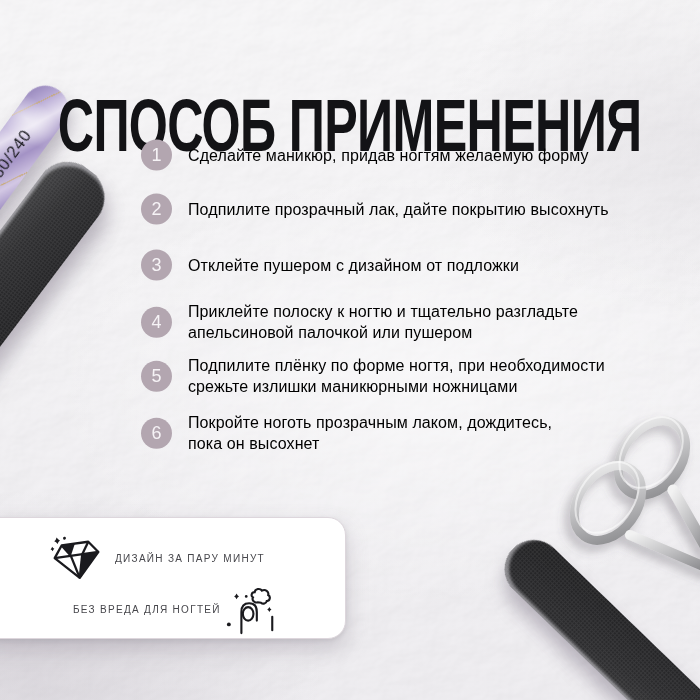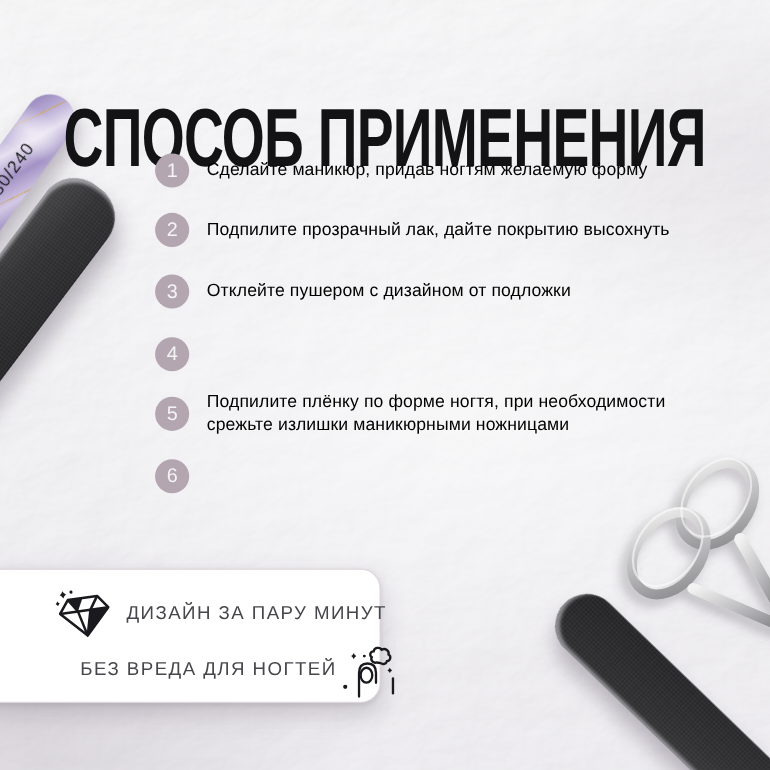--- a/index.html
+++ b/index.html
@@ -56,21 +56,21 @@
   .step-text{margin-left:16px;font-size:16px;font-weight:400;color:#000000;line-height:1.33;
     letter-spacing:.1px;white-space:pre-line;}
 
   
   .card{position:absolute;left:-28px;top:517px;width:372px;height:120px;background:#ffffff;
     border:1px solid #ddd6dc;border-radius:18px;z-index:3;
     box-shadow:0 10px 22px rgba(105,95,112,.28), 0 2px 5px rgba(0,0,0,.08);}
   .benefit-row{position:absolute;display:flex;align-items:center;}
   .benefit-row.r1{left:78px;top:16px;}
   .benefit-row.r2{left:100px;top:64px;}
-  .benefit-label{font-size:17px;font-weight:500;color:#46464b;letter-spacing:1.3px;white-space:nowrap;}
+  .benefit-label{font-size:10px;font-weight:500;color:#46464b;letter-spacing:1.3px;white-space:nowrap;}
   .r1 .benefit-label{margin-left:14px;}
   .r2 .benefit-label{margin-right:4px;}
   .icon-box{display:flex;align-items:center;justify-content:center;}
 </style>
 </head>
 <body>
 
 <div class="canvas">
 
   <svg class="texture" width="700" height="700" aria-hidden="true">
@@ -126,28 +126,32 @@
   <div class="step" style="top:209px">
     <div class="step-num">2</div>
     <div class="step-text">Подпилите прозрачный лак, дайте покрытию высохнуть</div>
   </div>
   <div class="step" style="top:265px">
     <div class="step-num">3</div>
     <div class="step-text">Отклейте пушером с дизайном от подложки</div>
   </div>
   <div class="step" style="top:322px">
     <div class="step-num">4</div>
+    <div class="step-text">Приклейте полоску к ногтю и тщательно разгладьте
+апельсиновой палочкой или пушером</div>
   </div>
   <div class="step" style="top:376px">
     <div class="step-num">5</div>
     <div class="step-text">Подпилите плёнку по форме ногтя, при необходимости
 срежьте излишки маникюрными ножницами</div>
   </div>
   <div class="step" style="top:433px">
     <div class="step-num">6</div>
+    <div class="step-text">Покройте ноготь прозрачным лаком, дождитесь,
+пока он высохнет</div>
   </div>
 
   <div class="card">
     <div class="benefit-row r1">
       <span class="icon-box">
         <svg width="50" height="48" viewBox="0 0 52 50" style="transform:rotate(-8deg)">
           <g fill="none" stroke="#1a1a1e" stroke-width="2.4" stroke-linejoin="round">
             <polygon points="13,10 41,10 50,22 27,46 4,22"></polygon>
             <line x1="4" y1="22" x2="50" y2="22"></line>
             <line x1="13" y1="10" x2="21" y2="22"></line>

